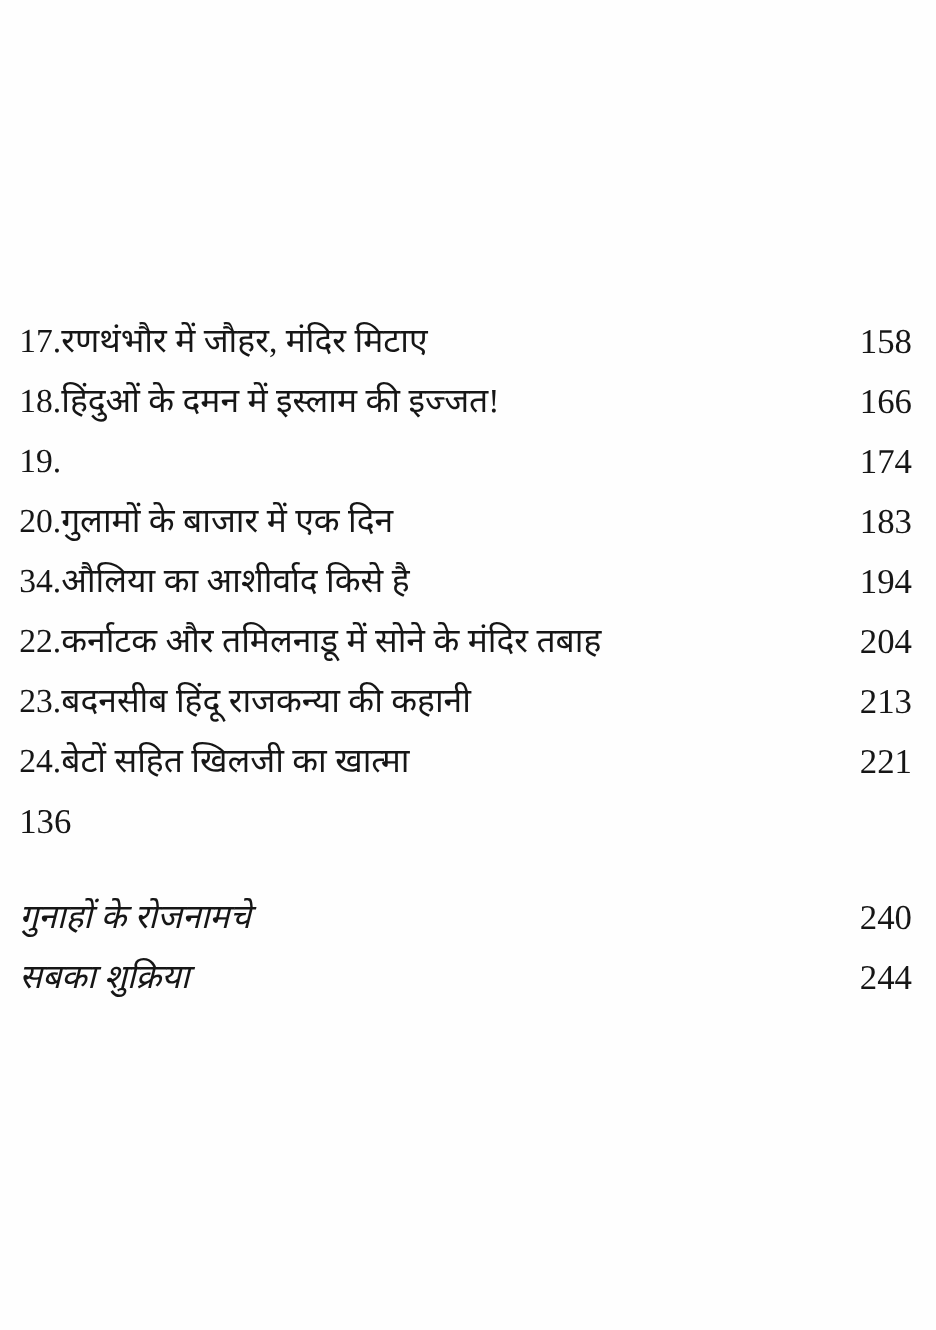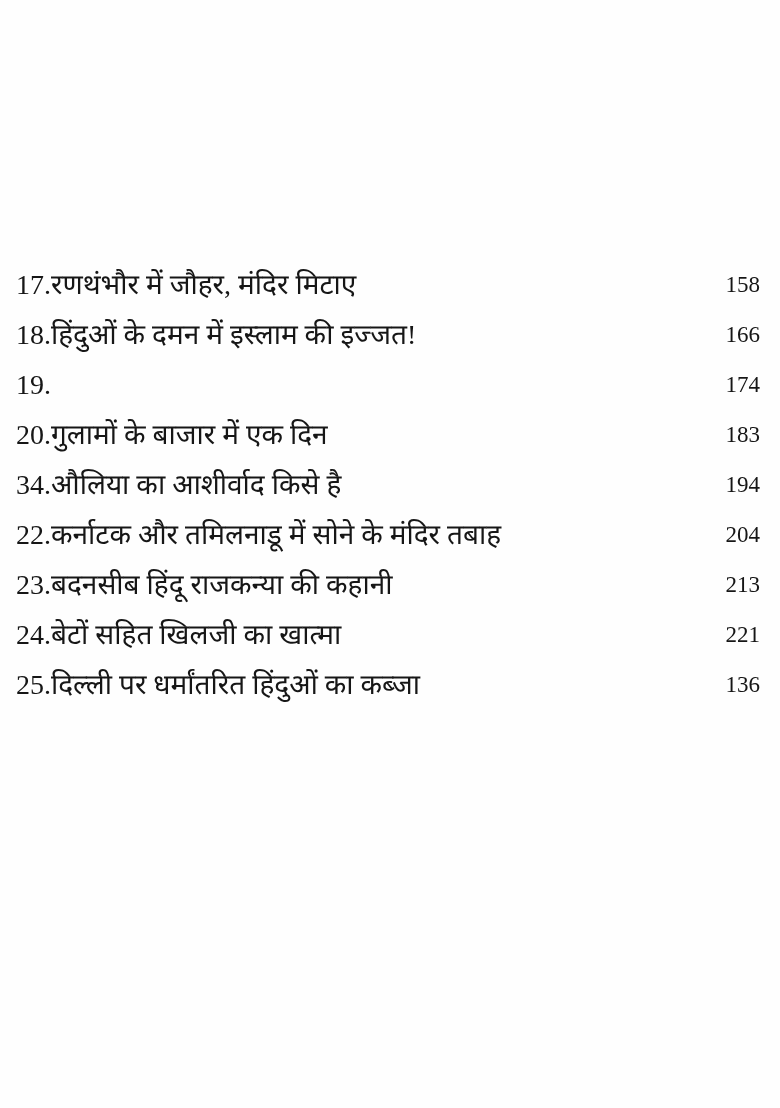--- a/index.html
+++ b/index.html
@@ -35,21 +35,21 @@
     line-height: 1.2;
   }
   .chapter-label {
     white-space: nowrap;
     display: inline-flex;
     align-items: baseline;
   }
   .ch-num {
   }
   .page-num {
-    font-size: 23px;
+    font-size: 29px;
     white-space: nowrap;
   }
   .back-matter {
     margin-top: 30px;
   }
   .back-matter .toc-row .chapter-label {
     font-style: italic;
   }
 </style>
 </head>
@@ -108,23 +108,29 @@
         <span class="page-num">213</span>
       </div>
       <div class="toc-row">
         <span class="chapter-label">
           <span class="ch-num">24.</span>
           <span class="ch-title">बेटों सहित खिलजी का खात्मा</span>
         </span>
         <span class="page-num">221</span>
       </div>
       <div class="toc-row">
-        <span class="chapter-label">
-          <span class="ch-num">25.</span>
-          <span class="ch-title">दिल्ली पर धर्मांतरित हिंदुओं का कब्जा</span>
-        </span>
         <span class="page-num">136</span>
       </div>
     </div>
 
+    <div class="back-matter">
+      <div class="toc-row">
+        <span class="chapter-label">गुनाहों के रोजनामचे</span>
+        <span class="page-num">240</span>
+      </div>
+      <div class="toc-row">
+        <span class="chapter-label">सबका शुक्रिया</span>
+        <span class="page-num">244</span>
+      </div>
+    </div>
 
   </div>
 </div>
 
 </body></html>

